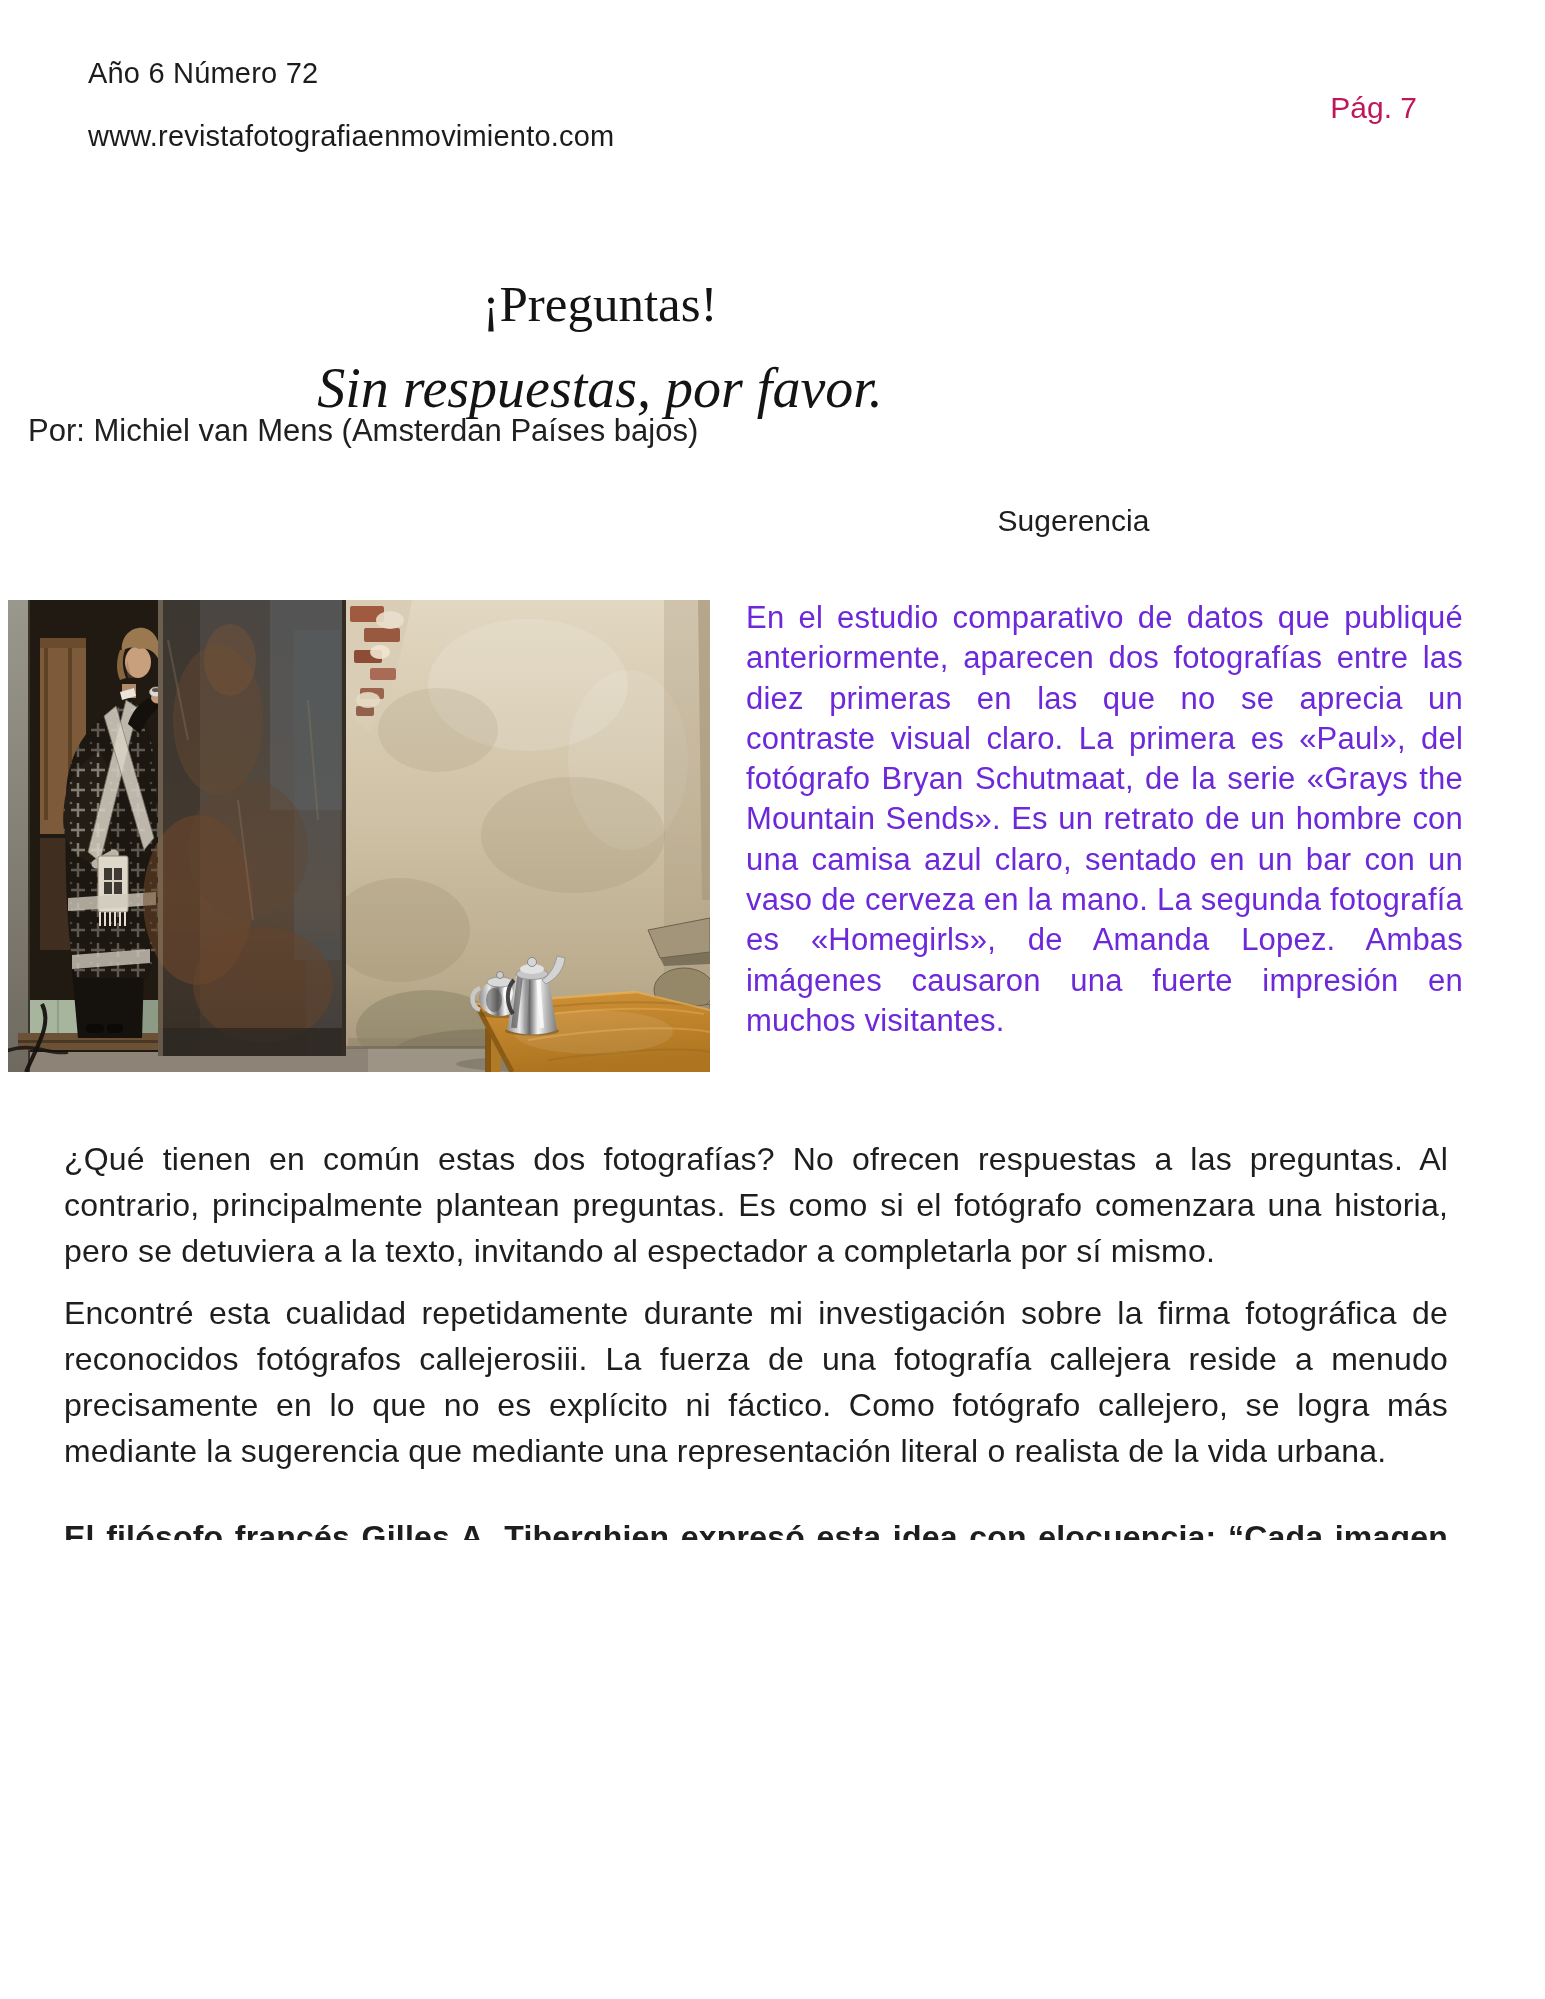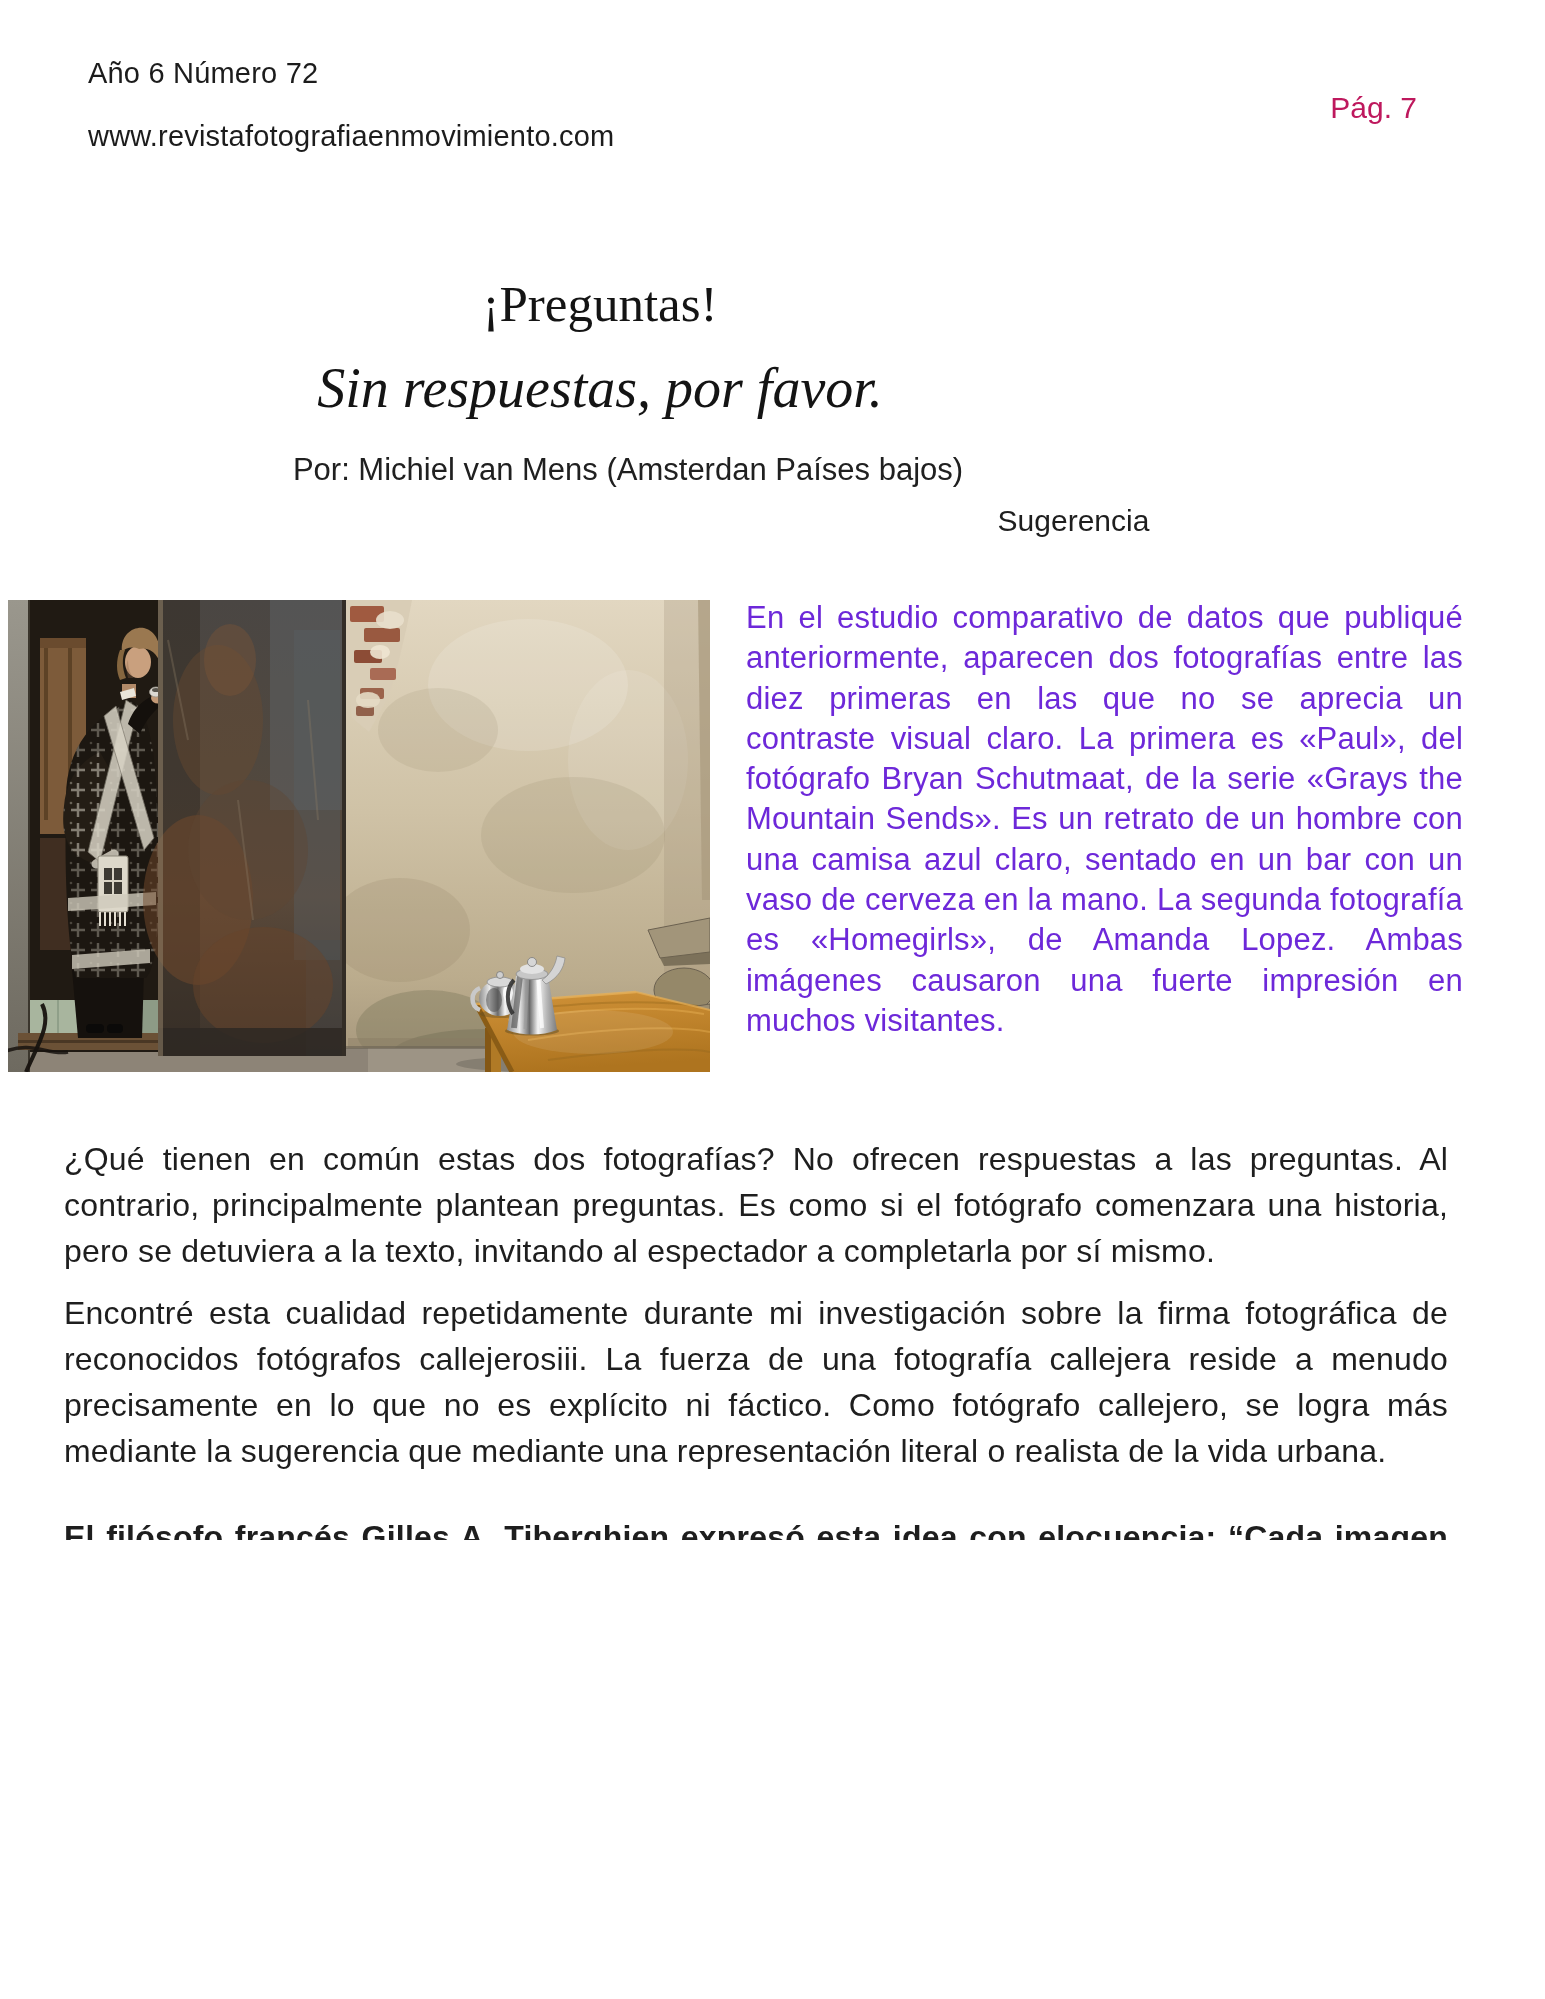--- a/index.html
+++ b/index.html
@@ -12,22 +12,22 @@
   #hdr-issue{left:88px;top:57px;}
   #hdr-url{left:88px;top:120px;}
   #hdr-page{position:absolute;right:128px;top:91px;font-size:30px;color:#be185d;white-space:nowrap;}
   .title-block{
     position:absolute;left:0;top:256px;width:1200px;text-align:center;
     font-family:"Liberation Serif","DejaVu Serif",serif;color:#141414;
   }
   .title-l1{font-size:51px;line-height:1.3;margin:15px;font-weight:400;}
   .title-l2{font-size:56px;line-height:1.3;margin:0;font-weight:400;font-style:italic;}
   .byline{
-    position:absolute;left:28px;top:413px;width:1200px;text-align:center;
-    font-size:31px;color:#202020;white-space:nowrap;margin-top:39px;
+    position:absolute;left:28px;top:413px;width:1200px;
+    font-size:31px;color:#202020;white-space:nowrap;
   }
   .section-heading{
     position:absolute;left:715px;top:504px;width:717px;text-align:center;
     font-size:30px;color:#1e1e1e;
   }
   .photo-wrap{position:absolute;left:8px;top:600px;width:702px;height:472px;}
   .lead-col{
     position:absolute;left:746px;top:598px;width:717px;
     font-size:31px;line-height:40.3px;letter-spacing:0.2px;
     text-align:justify;color:#6d28d9;

